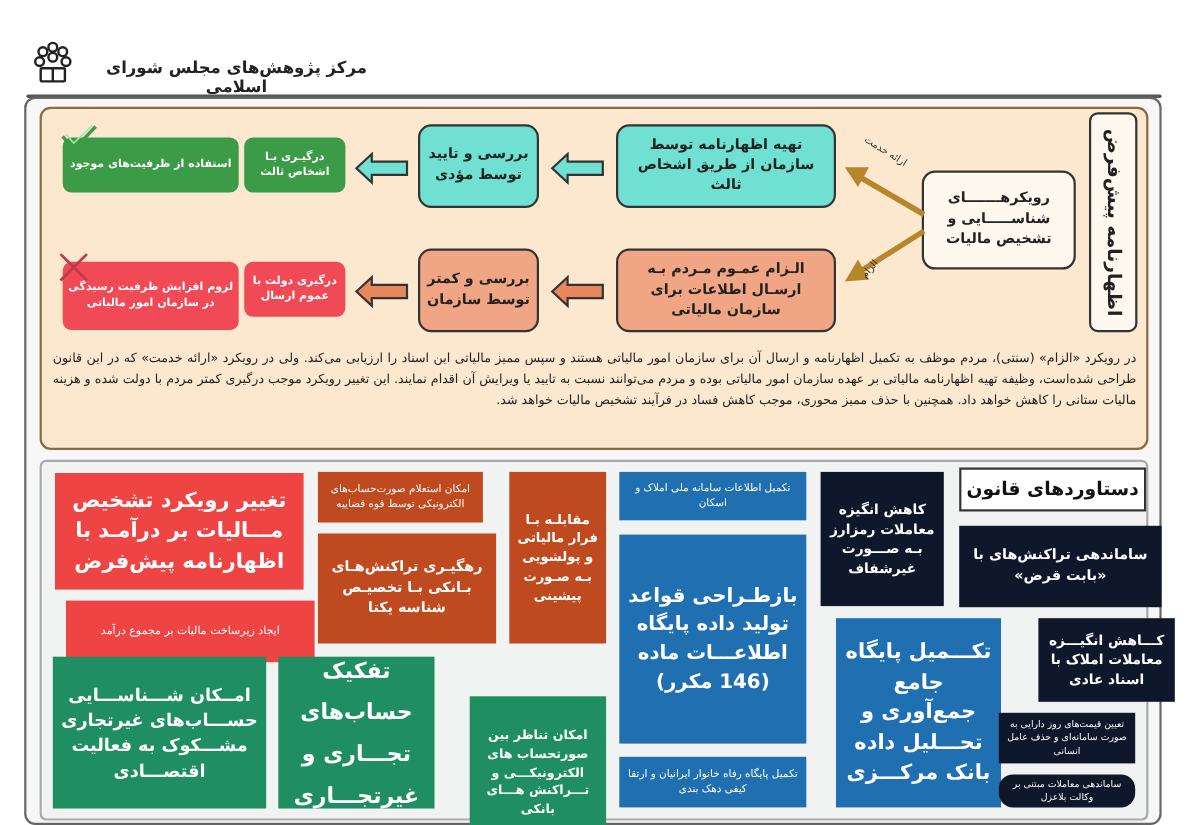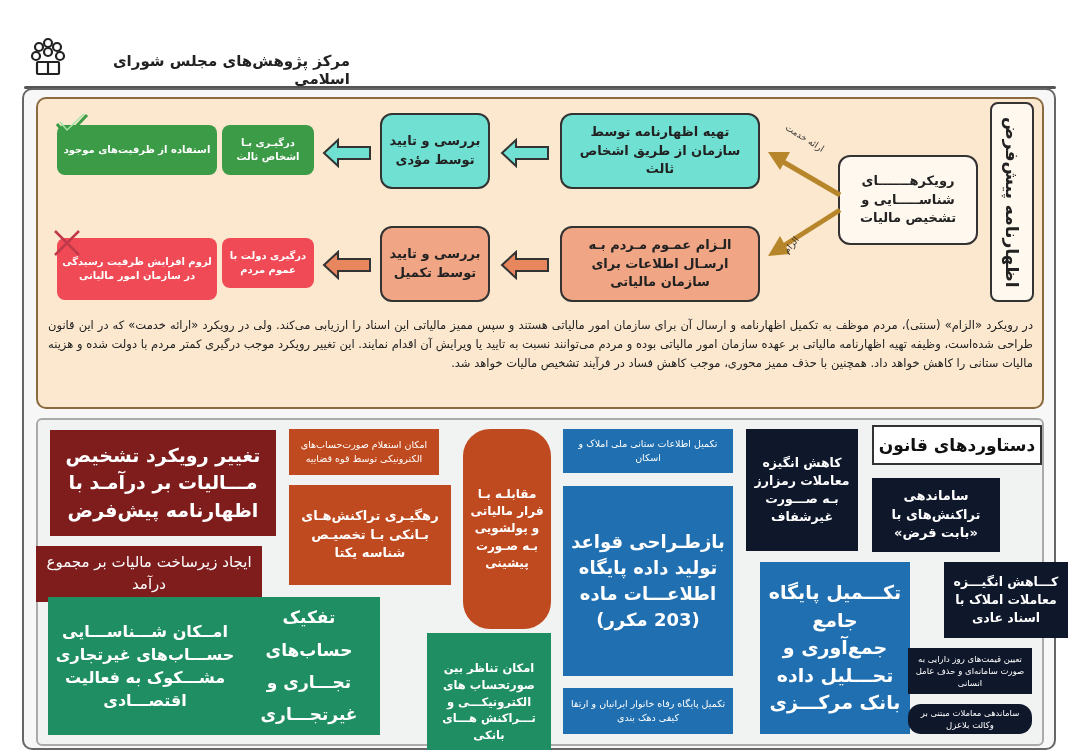--- a/index.html
+++ b/index.html
@@ -1,39 +1,39 @@
 <!DOCTYPE html>
 <html><head>
 <meta charset="utf-8">
 <style>
   html,body{margin:0;padding:0;}
   body{width:1080px;height:750px;background:#ffffff;position:relative;overflow:hidden;font-family:"DejaVu Sans",sans-serif;direction:ltr;}
   .abs{position:absolute;box-sizing:border-box;}
   .rtl{direction:rtl;}
   
-  .hdr-title{left:80px;top:52px;width:270px;font-size:15px;font-weight:bold;color:#222;direction:rtl;text-align:right;}
+  .hdr-title{left:80px;top:52px;width:270px;font-size:15px;font-weight:bold;color:#222;direction:rtl;text-align:center;}
   .logo{left:28px;top:36px;width:40px;height:42px;}
   .hdr-line{left:24px;top:86px;width:1032px;height:3px;background:#555;border-radius:2px;}
   
   .outer{left:22px;top:88px;width:1034px;height:662px;border:2px solid #666;border-radius:10px;background:#f7f7f7;}
   .top-panel{left:36px;top:97px;width:1008px;height:312px;background:#fbe8cf;border:2px solid #8a6a3e;border-radius:10px;}
   .side-title{left:990px;top:102px;width:44px;height:200px;border:2px solid #333;border-radius:8px;background:#fff8ee;display:flex;align-items:center;justify-content:center;}
   .side-title span{writing-mode:vertical-rl;font-size:17px;font-weight:bold;color:#222;direction:rtl;}
   .box{border:2px solid #333;border-radius:12px;display:flex;align-items:center;justify-content:center;text-align:center;direction:rtl;font-weight:bold;color:#222;line-height:1.45;}
   .teal{background:#6fe0d2;}
   .salmon{background:#f0a585;}
   .center-box{background:#fff8ee;}
   .res{border-radius:8px;display:flex;align-items:center;justify-content:center;text-align:center;direction:rtl;color:#fff;font-weight:bold;line-height:1.4;font-size:10px;padding:4px;}
   .green{background:#3c9b46;}
   .red{background:#ef4a55;}
   .para{left:48px;top:316px;width:985px;font-size:11.5px;line-height:19px;color:#222;direction:rtl;text-align:justify;}
   
   .bottom-panel{left:36px;top:418px;width:1008px;height:328px;background:#f1f3f2;border:2px solid #aaa;border-radius:6px;}
   .t{display:flex;align-items:center;justify-content:center;text-align:center;direction:rtl;color:#fff;font-weight:bold;line-height:1.45;box-sizing:border-box;padding:4px 6px;}
-  .navy{background:#7f1d1d;}
+  .navy{background:#ef4444;}
   .rust{background:#c04a1f;}
   .blue{background:#1f6fb1;}
   .gold{background:#0f172a;}
   .emer{background:#1f8f63;}
   .ach-title{left:872px;top:425px;width:170px;height:40px;border:2px solid #333;background:#fff;display:flex;align-items:center;justify-content:center;font-size:17px;font-weight:bold;color:#111;direction:rtl;}
 </style>
 </head>
 <body>
 
 <div class="abs logo">
@@ -99,54 +99,54 @@
   <polyline points="6,10 13,18 30,2" fill="none" stroke="#a6e3a8" stroke-width="1.5"></polyline>
 </svg>
 
 <div class="abs box salmon" style="left:560px;top:226px;width:200px;height:76px;font-size:13px;padding:6px;">
   <span>الـزام عمـوم مـردم بـه ارسـال اطلاعات برای سازمان مالیاتی</span>
 </div>
 <svg class="abs" style="left:500px;top:250px;width:52px;height:30px;" viewBox="0 0 52 30">
   <polygon points="2,15 16,2 16,9 48,9 48,21 16,21 16,28" fill="#e8865e" stroke="#333" stroke-width="2"></polygon>
 </svg>
 <div class="abs box salmon" style="left:380px;top:226px;width:110px;height:76px;font-size:13px;padding:6px;">
-  <span>بررسی و تایید توسط تکمیل</span>
+  <span>بررسی و کمتر توسط سازمان</span>
 </div>
 <svg class="abs" style="left:322px;top:250px;width:52px;height:30px;" viewBox="0 0 52 30">
   <polygon points="2,15 16,2 16,9 48,9 48,21 16,21 16,28" fill="#e8865e" stroke="#333" stroke-width="2"></polygon>
 </svg>
 <div class="abs res red" style="left:222px;top:238px;width:92px;height:50px;">
-  <span>درگیری دولت با عموم مردم</span>
+  <span>درگیری دولت با عموم ارسال</span>
 </div>
 <div class="abs res red" style="left:57px;top:238px;width:160px;height:62px;">
   <span>لزوم افزایش ظرفیت رسیدگی در سازمان امور مالیاتی</span>
 </div>
 <svg class="abs" style="left:52px;top:228px;width:30px;height:30px;" viewBox="0 0 30 30">
   <line x1="3" y1="3" x2="27" y2="27" stroke="#c0394a" stroke-width="2.5"></line>
   <line x1="27" y1="3" x2="3" y2="27" stroke="#c0394a" stroke-width="2.5"></line>
 </svg>
 
 <div class="abs para">در رویکرد «الزام» (سنتی)، مردم موظف به تکمیل اظهارنامه و ارسال آن برای سازمان امور مالیاتی هستند و سپس ممیز مالیاتی این اسناد را ارزیابی می‌کند. ولی در رویکرد «ارائه خدمت» که در این قانون طراحی شده‌است، وظیفه تهیه اظهارنامه مالیاتی بر عهده سازمان امور مالیاتی بوده و مردم می‌توانند نسبت به تایید یا ویرایش آن اقدام نمایند. این تغییر رویکرد موجب درگیری کمتر مردم با دولت شده و هزینه مالیات ستانی را کاهش خواهد داد. همچنین با حذف ممیز محوری، موجب کاهش فساد در فرآیند تشخیص مالیات خواهد شد.</div>
 
 <div class="abs bottom-panel"></div>
 <div class="abs ach-title">دستاوردهای قانون</div>
 
 <div class="abs t navy" style="left:50px;top:430px;width:226px;height:106px;font-size:19px;">تغییر رویکرد تشخیص مـــالیات بر درآمـد با اظهارنامه پیش‌فرض</div>
-<div class="abs t navy" style="left:36px;top:546px;width:226px;height:56px;font-size:15px;font-weight:normal;">ایجاد زیرساخت مالیات بر مجموع درآمد</div>
+<div class="abs t navy" style="left:60px;top:546px;width:226px;height:56px;font-size:10px;font-weight:normal;">ایجاد زیرساخت مالیات بر مجموع درآمد</div>
 
 <div class="abs t rust" style="left:289px;top:429px;width:150px;height:46px;font-size:9.5px;font-weight:normal;">امکان استعلام صورت‌حساب‌های الکترونیکی توسط قوه قضاییه</div>
 <div class="abs t rust" style="left:289px;top:485px;width:162px;height:100px;font-size:13px;">رهگیـری تراکنش‌هـای بـانکی بـا تخصیـص شناسه یکتا</div>
-<div class="abs t rust" style="left:463px;top:429px;width:88px;height:200px;font-size:12px;border-radius:27px;">مقابلـه بـا فرار مالیاتی و پولشویی بـه صـورت پیشینی</div>
+<div class="abs t rust" style="left:463px;top:429px;width:88px;height:156px;font-size:12px;">مقابلـه بـا فرار مالیاتی و پولشویی بـه صـورت پیشینی</div>
 
-<div class="abs t blue" style="left:563px;top:429px;width:170px;height:44px;font-size:9.5px;font-weight:normal;">تکمیل اطلاعات ستانی ملی املاک و اسکان</div>
-<div class="abs t blue" style="left:563px;top:486px;width:170px;height:190px;font-size:18px;">بازطـراحی قواعد تولید داده پایگاه اطلاعـــات ماده (203 مکرر)</div>
+<div class="abs t blue" style="left:563px;top:429px;width:170px;height:44px;font-size:9.5px;font-weight:normal;">تکمیل اطلاعات سامانه ملی املاک و اسکان</div>
+<div class="abs t blue" style="left:563px;top:486px;width:170px;height:190px;font-size:18px;">بازطـراحی قواعد تولید داده پایگاه اطلاعـــات ماده (146 مکرر)</div>
 <div class="abs t blue" style="left:563px;top:688px;width:170px;height:46px;font-size:9.5px;font-weight:normal;">تکمیل پایگاه رفاه خانوار ایرانیان و ارتقا کیفی دهک بندی</div>
 <div class="abs t blue" style="left:746px;top:562px;width:150px;height:172px;font-size:19px;margin-left:14px;">تکـــمیل پایگاه جامع جمع‌آوری و تحـــلیل داده بانک مرکـــزی</div>
 
 <div class="abs t gold" style="left:746px;top:429px;width:112px;height:122px;font-size:12.5px;">کاهش انگیزه معاملات رمزارز بـه صـــورت غیرشفاف</div>
-<div class="abs t gold" style="left:872px;top:478px;width:128px;height:74px;font-size:13px;">ساماندهی تراکنش‌های با «بابت قرض»</div>
+<div class="abs t gold" style="left:872px;top:478px;width:184px;height:74px;font-size:13px;">ساماندهی تراکنش‌های با «بابت قرض»</div>
 <div class="abs t gold" style="left:908px;top:562px;width:124px;height:76px;font-size:12.5px;margin-left:36px;">کـــاهش انگیـــزه معاملات املاک با اسناد عادی</div>
 <div class="abs t gold" style="left:908px;top:648px;width:124px;height:46px;font-size:8.5px;font-weight:normal;">تعیین قیمت‌های روز دارایی به صورت سامانه‌ای و حذف عامل انسانی</div>
 <div class="abs t gold" style="left:908px;top:704px;width:124px;height:30px;font-size:8.5px;font-weight:normal;border-radius:13px;">ساماندهی معاملات مبتنی بر وکالت بلاعزل</div>
 
 <div class="abs t emer" style="left:48px;top:597px;width:194px;height:138px;font-size:16px;">امــکان شـــناســـایی حســـاب‌های غیرتجاری مشـــکوک به فعالیت اقتصـــادی</div>
-<div class="abs t emer" style="left:238px;top:597px;width:142px;height:138px;font-size:17px;line-height:1.9;">تفکیک حساب‌های تجـــاری و غیرتجـــاری</div>
+<div class="abs t emer" style="left:253px;top:597px;width:142px;height:138px;font-size:20px;line-height:1.9;">تفکیک حساب‌های تجـــاری و غیرتجـــاری</div>
 <div class="abs t emer" style="left:427px;top:597px;width:124px;height:138px;font-size:11.5px;margin-top:36px;">امکان تناظر بین صورتحساب های الکترونیکـــی و تـــراکنش هـــای بانکی</div>
 
 </body></html>

